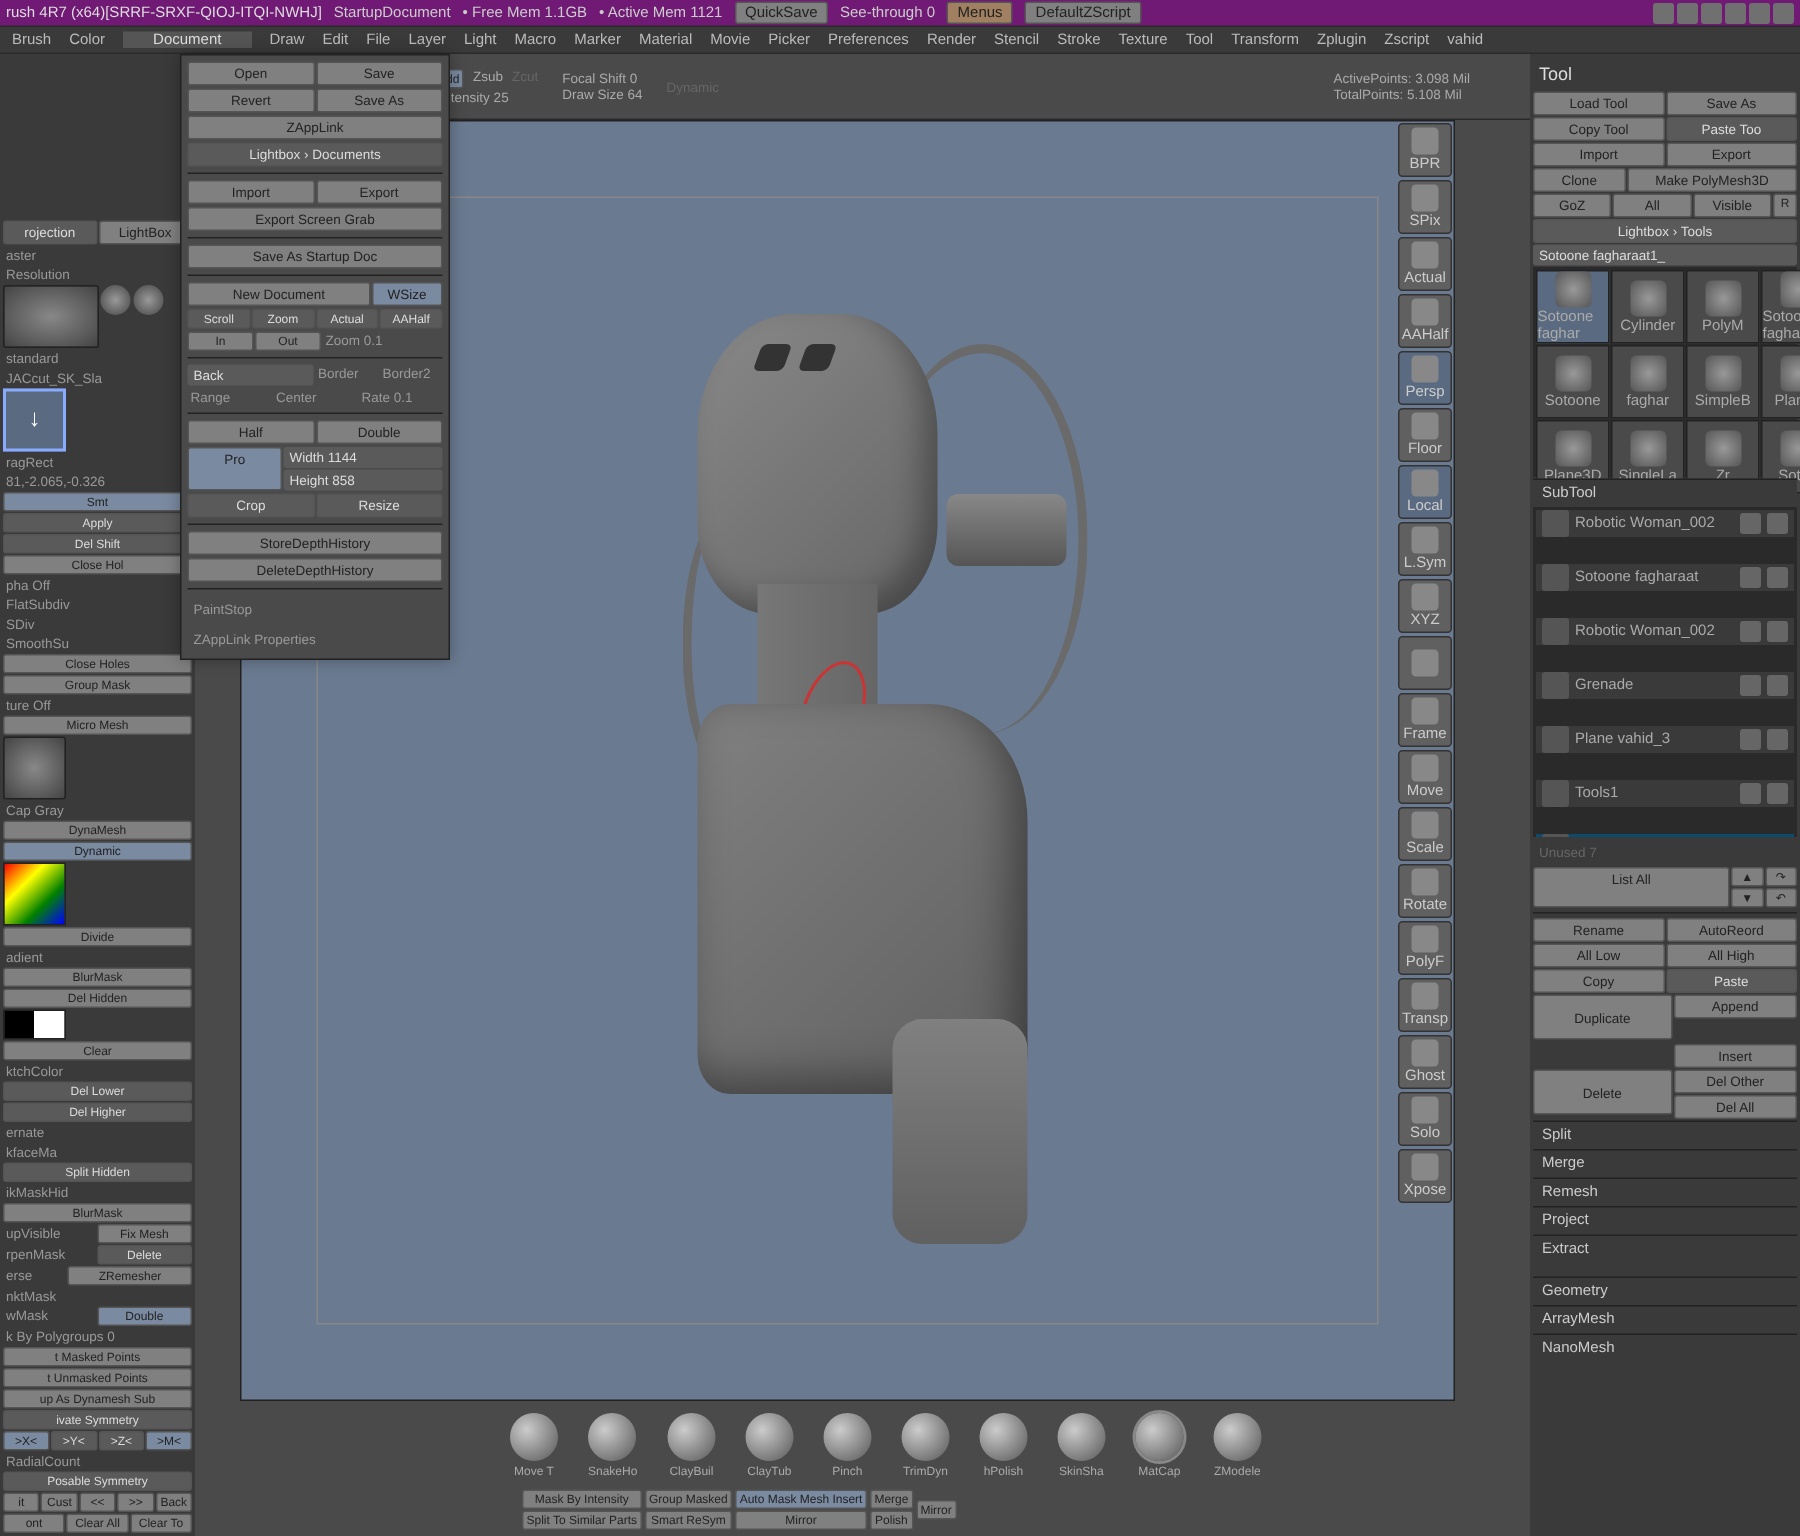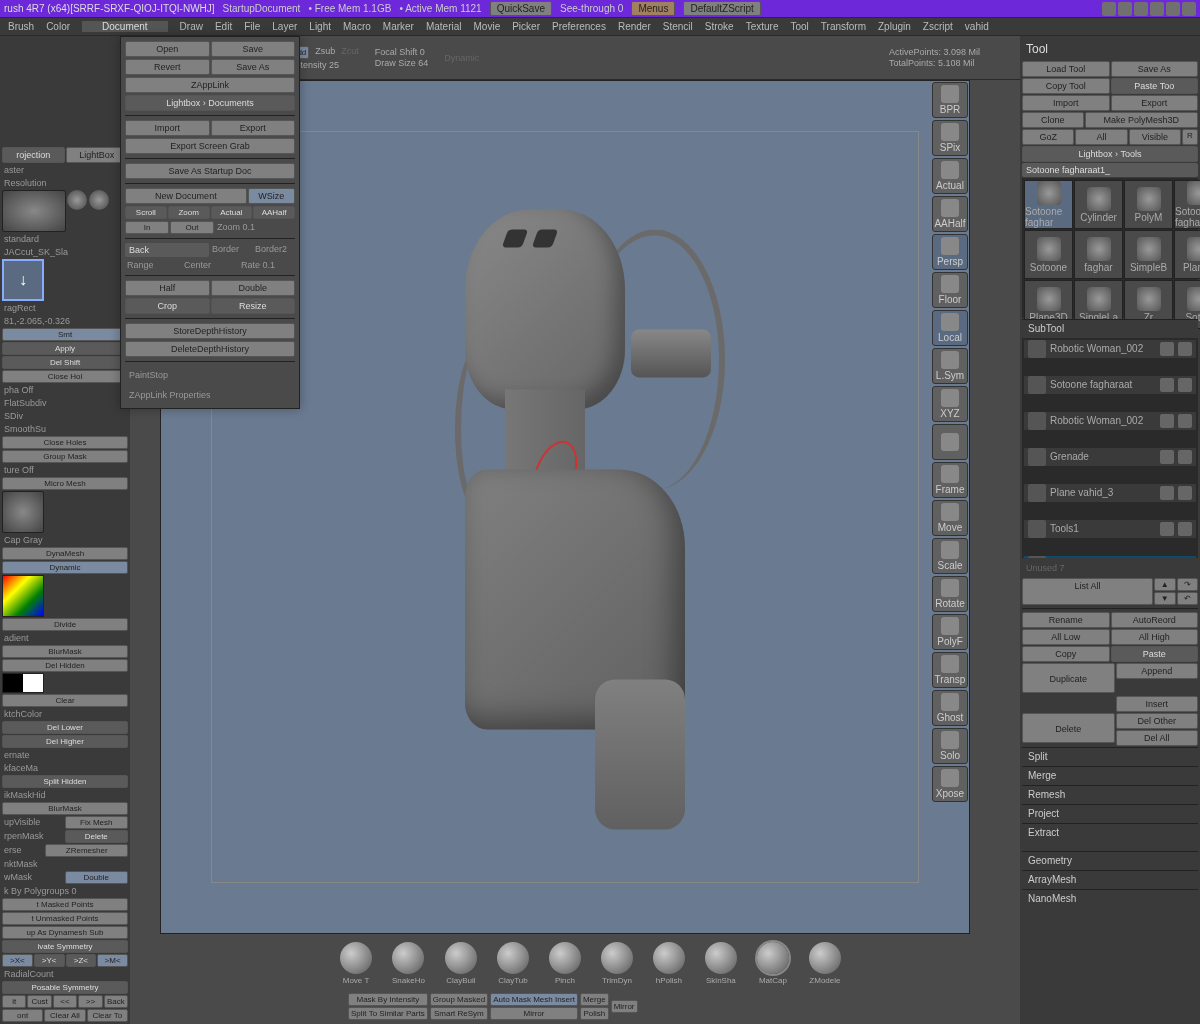--- a/index.html
+++ b/index.html
@@ -1,17 +1,17 @@
 <!DOCTYPE html>
 <html><head>
 <meta charset="utf-8">
 <style>
 * { margin:0; padding:0; box-sizing:border-box; font-family:Verdana,sans-serif; font-size:10px; user-select:none; }
 body { background:#3a3a3a; color:#ccc; width:1200px; height:1024px; overflow:hidden; position:relative; }
-.topbar { height:18px; background:#6d28d9; display:flex; align-items:center; padding:0 4px; gap:8px; border-bottom:1px solid #2a2a2a;justify-content:flex-end; }
+.topbar { height:18px; background:#701a75; display:flex; align-items:center; padding:0 4px; gap:8px; border-bottom:1px solid #2a2a2a;justify-content:flex-end; }
 .topbar .title { color:#ddd; }
 .topbar .info { color:#ccc; }
 .topbar .dot::before { content:"• "; }
 .topbtn { background:#808080; color:#222; padding:1px 6px; border-radius:2px; border:1px solid #555; }
 .menubar { height:18px; background:#3a3a3a; display:flex; align-items:center; gap:12px; padding:0 8px; border-bottom:1px solid #2a2a2a; }
 .menubar span { color:#bbb; cursor:pointer; }
 .menubar span.active { color:#ddd; background:#555; padding:0 20px; }
 .main { display:flex; height:988px; }
 .lcol { width:130px; background:#3a3a3a; padding:2px; display:flex; flex-direction:column; gap:1px;justify-content:flex-end; }
 .btn { background:#808080; color:#222; padding:2px 4px; border-radius:2px; text-align:center; border:1px solid #555; cursor:pointer; font-size:9px; }
@@ -265,20 +265,27 @@
       <div class="lbl sm">Range</div>
       <div class="lbl sm">Center</div>
       <div class="lbl sm">Rate 0.1</div>
     </div>
     <div class="sep"></div>
     <div class="row">
         <div class="btn">Half</div>
         <div class="btn">Double</div>
       </div>
     <div class="row">
+      <div class="btn active">Pro</div>
+      <div style="flex:2;display:flex;flex-direction:column;gap:1px">
+        <div class="field">Width 1144</div>
+        <div class="field">Height 858</div>
+      </div>
+    </div>
+    <div class="row">
         <div class="btn dark">Crop</div>
         <div class="btn dark">Resize</div>
       </div>
     <div class="sep"></div>
     <div class="btn">StoreDepthHistory</div>
     <div class="btn">DeleteDepthHistory</div>
     <div class="sep"></div>
     <div class="lbl" style="padding:4px">PaintStop</div>
     <div class="lbl" style="padding:4px">ZAppLink Properties</div>
   </div>

